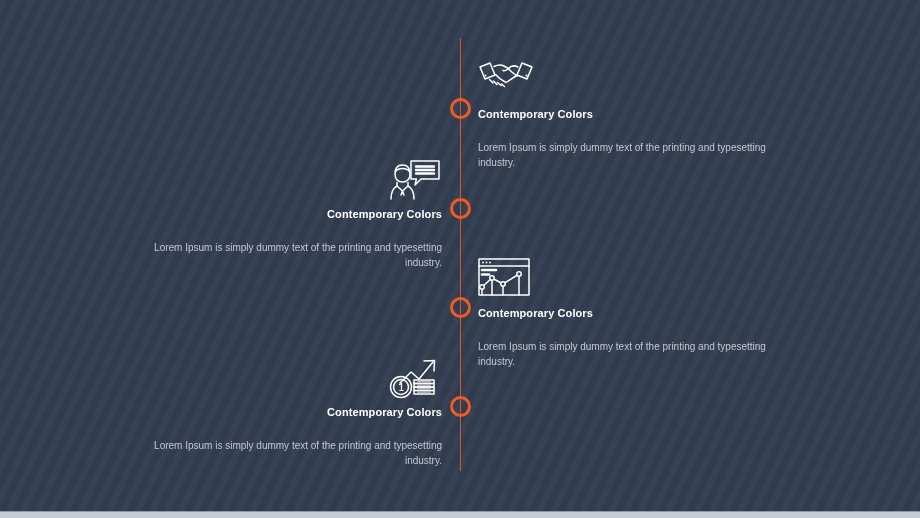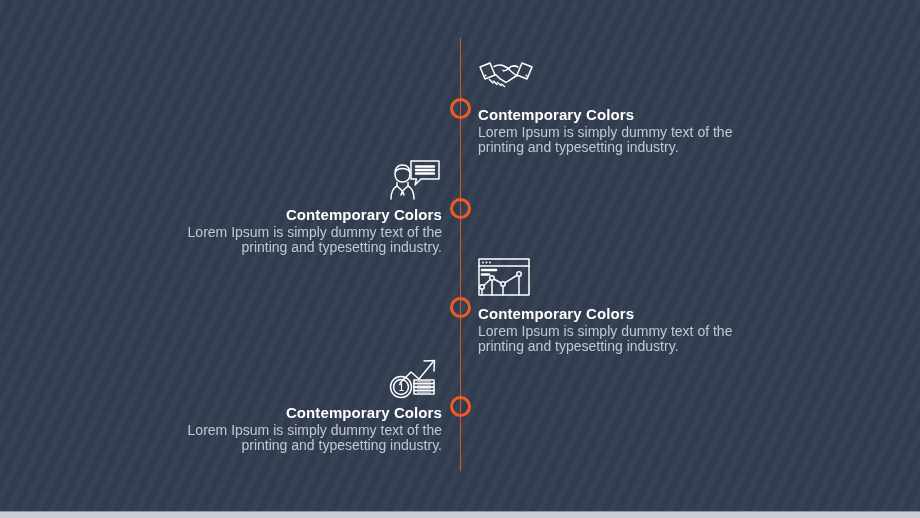--- a/index.html
+++ b/index.html
@@ -72,32 +72,32 @@
     display:block;
     height:46px;
     margin-bottom:2px;
   }
   .icon-wrap svg { display:block; }
   .item.right .icon-wrap svg { margin-left:0; }
   .item.left  .icon-wrap svg { margin-left:auto; }
 
   .item-title {
     color:#ffffff;
-    font-size:15px;
+    font-size:11px;
     font-weight:bold;
     line-height:17px;
     letter-spacing:.1px;
     white-space:nowrap;
   }
 
   .item-desc {
     color:#c3c8d2;
-    font-size:14px;
+    font-size:10px;
     line-height:14.5px;
-    margin-top:2px;
+    margin-top:18px;
   }
 
   
   #item-1 { left:478px; top:58px;  }
   #item-2 { left:142px; top:158px; }
   #item-3 { left:478px; top:257px; }
   #item-4 { left:142px; top:356px; }
 
   #marker-1 { top:98px;  }
   #marker-2 { top:198px; }

